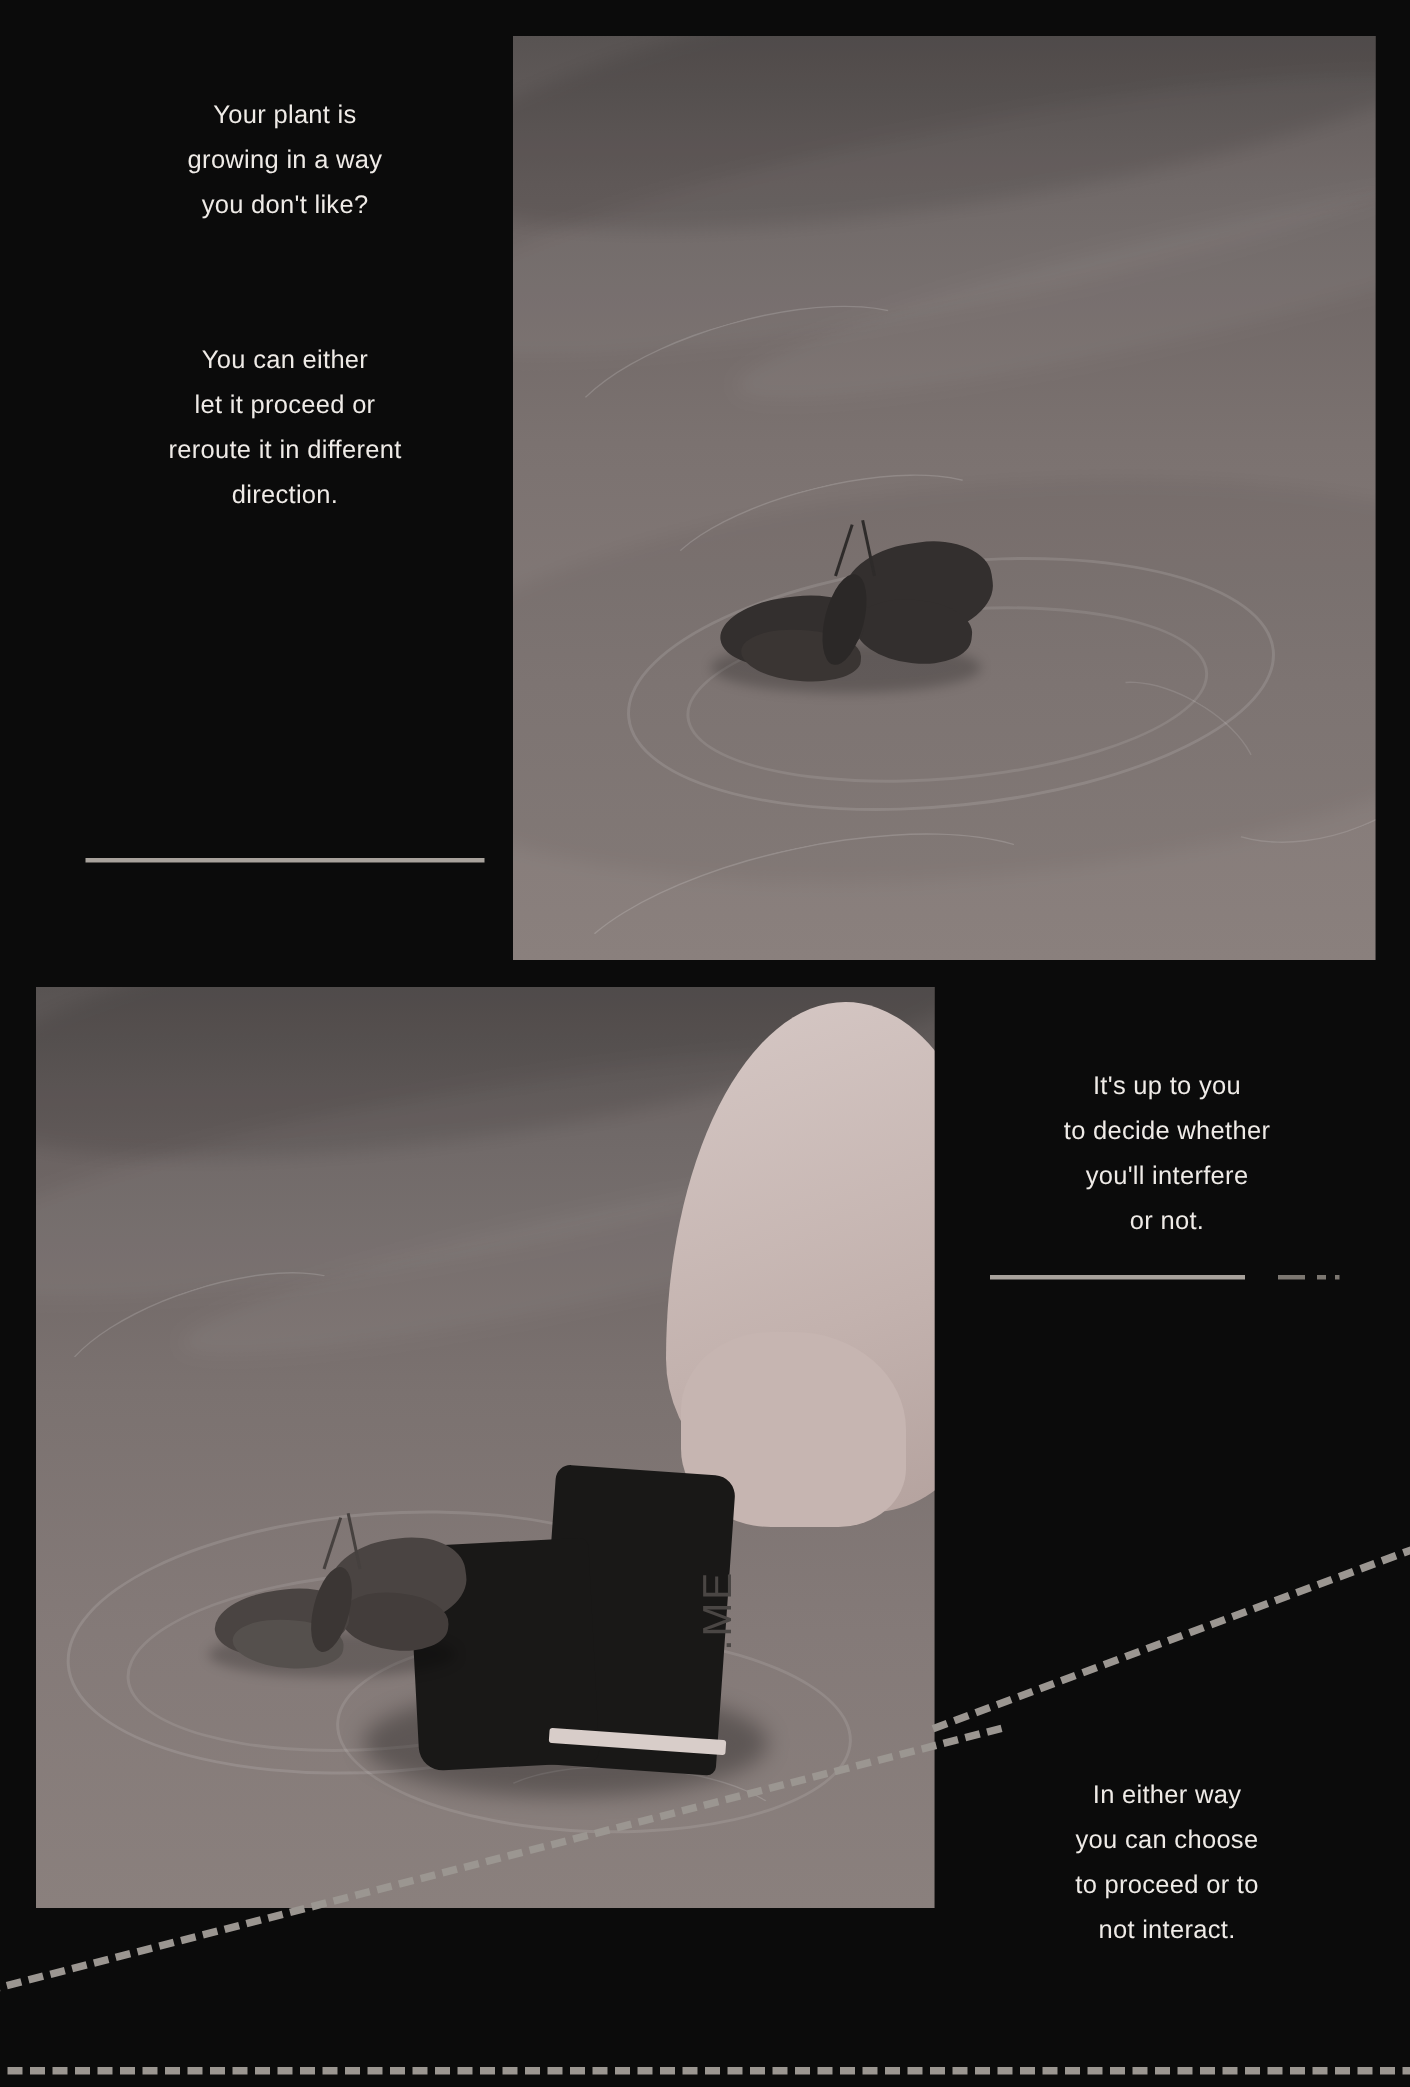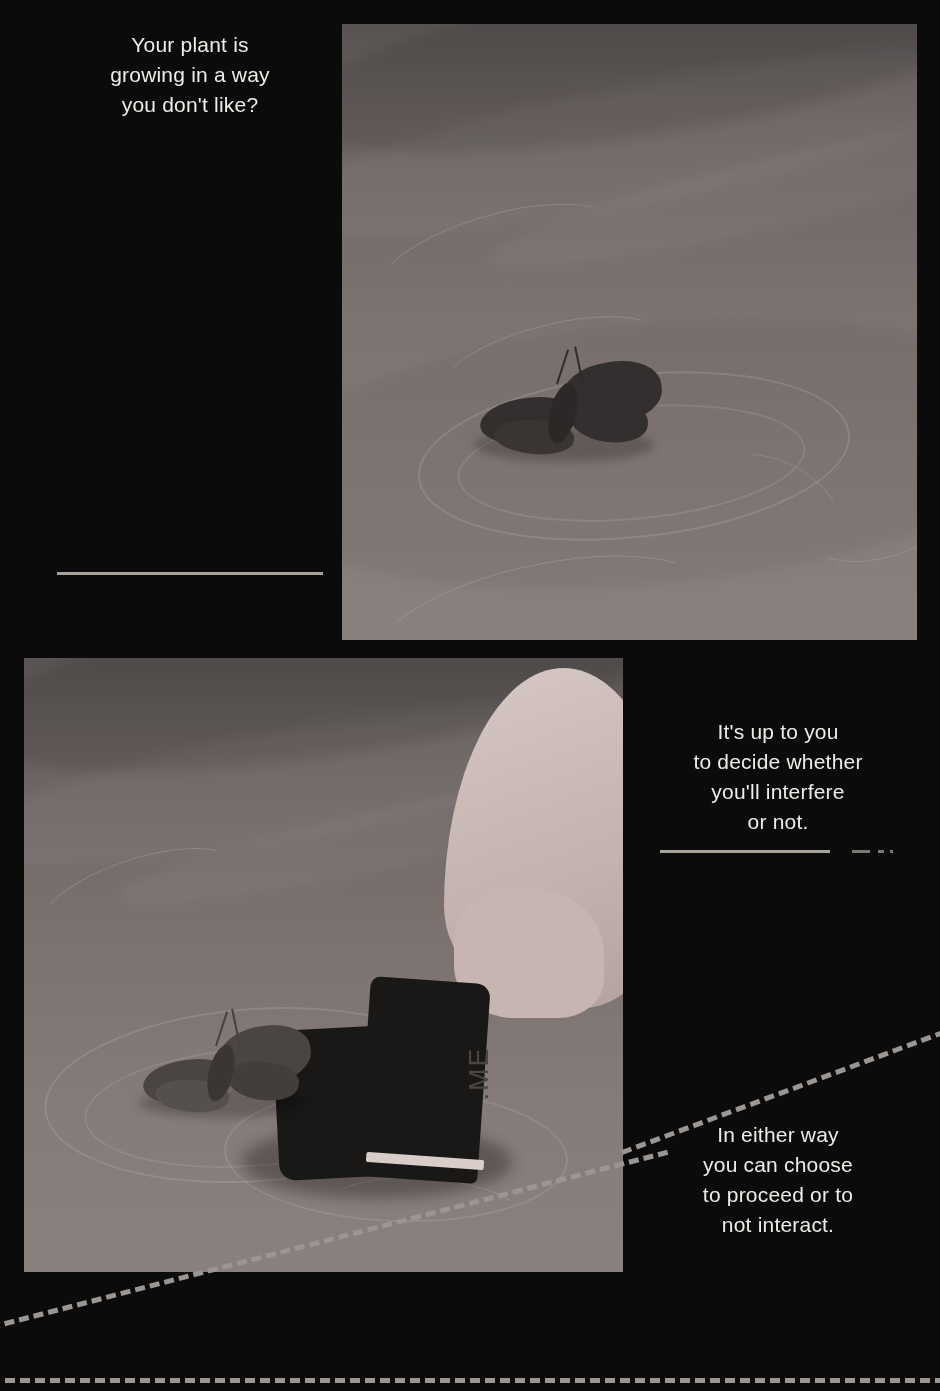--- a/index.html
+++ b/index.html
@@ -18,33 +18,34 @@
   .page {
     position: absolute;
     inset: 0;
     background: #0b0b0b;
   }
 
   
   .textblock {
     position: absolute;
     text-align: center;
-    font-size: 21px;
+    font-size: 17px;
     line-height: 30px;
     color: #efebe7;
     letter-spacing: 0.2px;
     white-space: pre-line;
+    margin-top: 32px;
   }
 
   #tb-plant      { left: 40px;  top: 30px;  width: 300px; }
   #tb-choice     { left: 40px;  top: 193px; width: 300px; }
   #tb-pet        { left: 40px;  top: 376px; width: 300px; }
-  #tb-uptoyou    { left: 628px; top: 717px; width: 300px; }
+  #tb-uptoyou    { left: 628px; top: 677px; width: 300px; }
   #tb-whenever   { left: 628px; top: 908px; width: 300px; }
-  #tb-either     { left: 628px; top: 1120px; width: 300px; }
+  #tb-either     { left: 628px; top: 1150px; width: 300px; }
 
   
   .rule {
     position: absolute;
     height: 3px;
     background: #a8a29c;
   }
   #rule-1 { left: 57px;  top: 572px; width: 266px; }
   #rule-2 { left: 660px; top: 850px; width: 170px; }
   .rule-dash {
@@ -191,20 +192,24 @@
   }
 </style>
 </head>
 <body>
 
 <div class="page">
 
   <div class="textblock" id="tb-plant">Your plant is
 growing in a way
 you don't like?</div>
+  <div class="textblock" id="tb-choice">You can either
+let it proceed or
+reroute it in different
+direction.</div>
 
   <div class="rule" id="rule-1"></div>
 
   <div class="panel" id="panel-top">
     <div class="water"></div>
 
     <div class="band" style="left:-80px; top:60px; width:760px; height:120px; transform:rotate(-11deg);"></div>
     <div class="band dark" style="left:-60px; top:-40px; width:740px; height:150px; transform:rotate(-9deg);"></div>
     <div class="band" style="left:140px; top:130px; width:620px; height:70px; transform:rotate(-13deg);"></div>
     <div class="band dark" style="left:-100px; top:300px; width:820px; height:260px; transform:rotate(-5deg); background:rgba(0,0,0,0.05);"></div>

